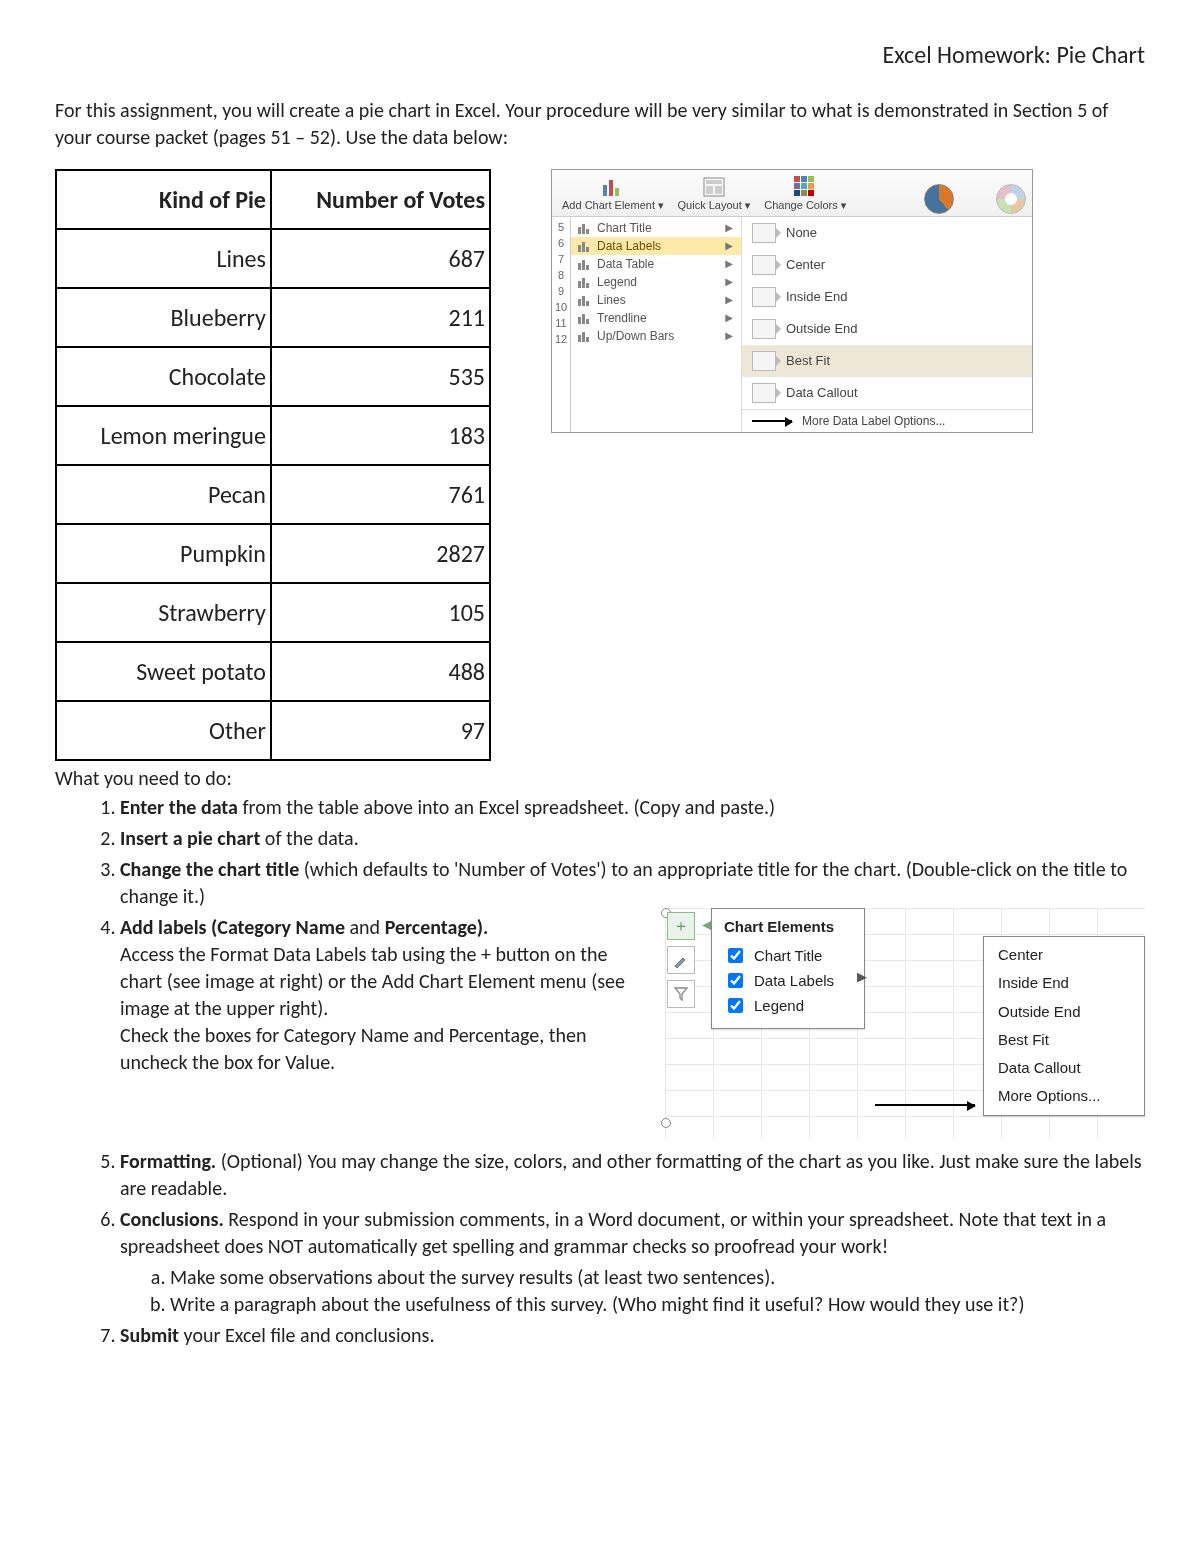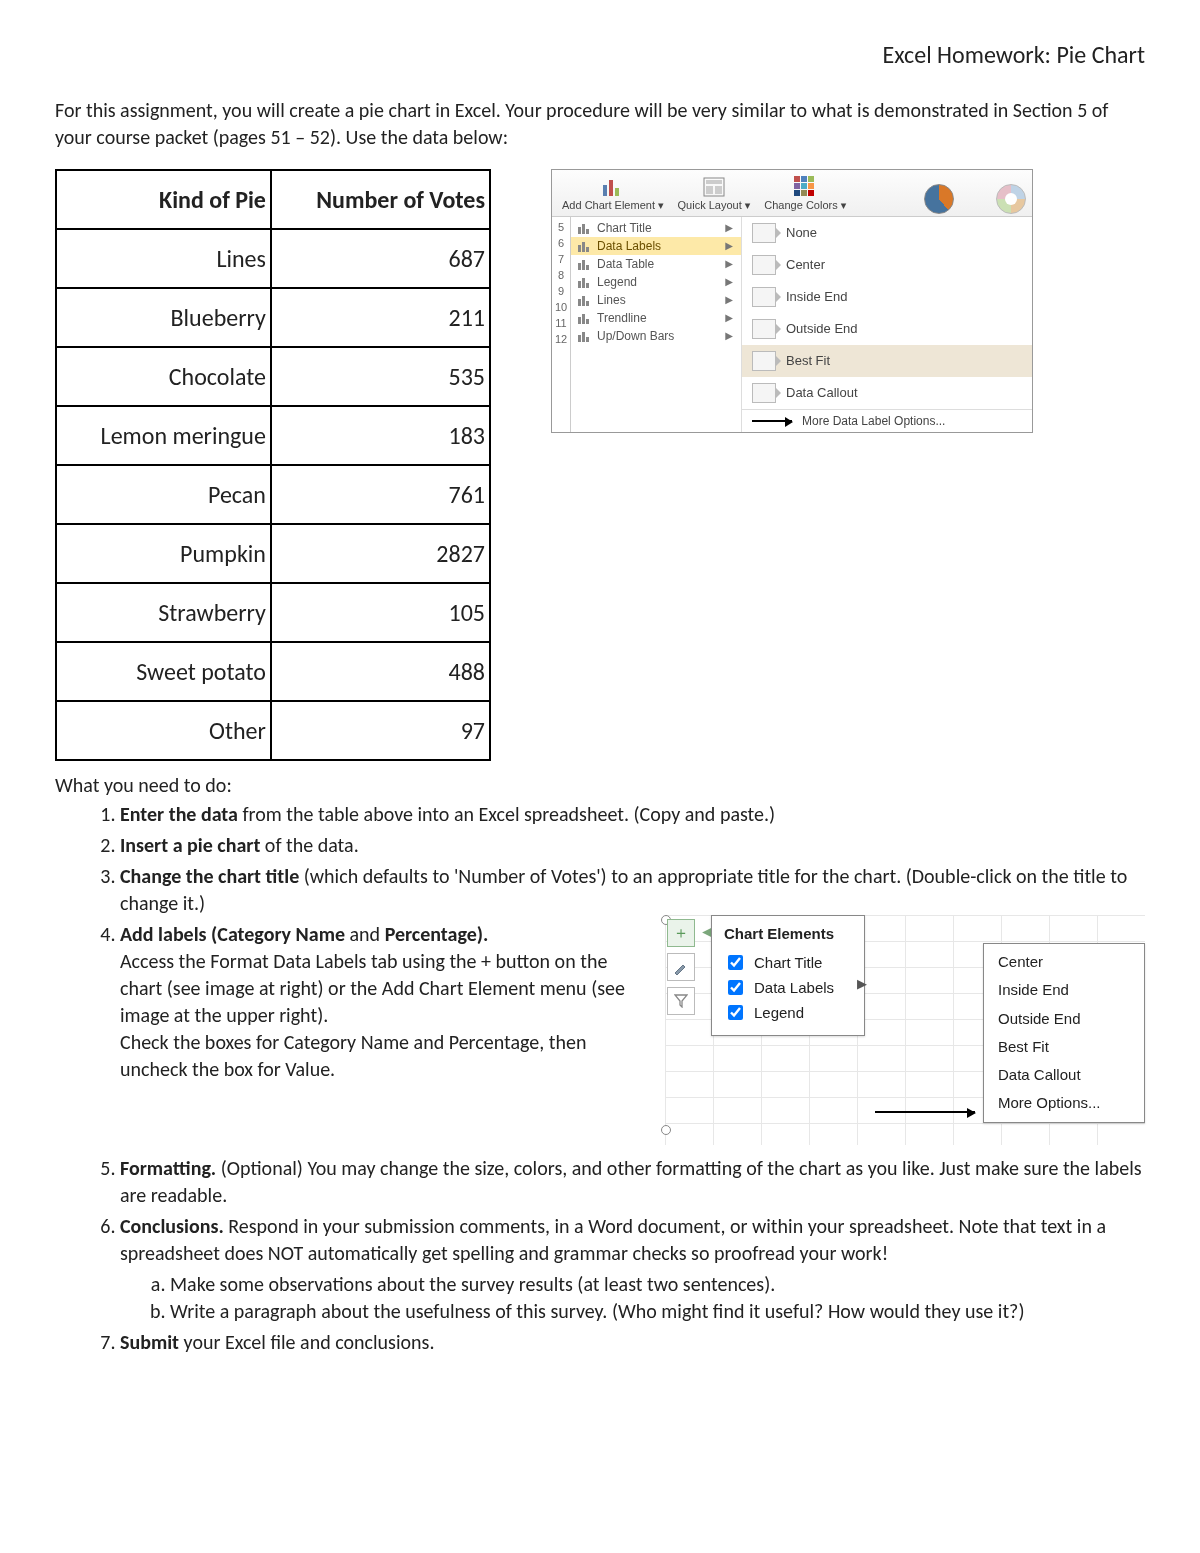--- a/index.html
+++ b/index.html
@@ -129,21 +129,21 @@
   .tag-ic{width:22px;height:18px;background:#f5f5f5;border:1px solid #bbb;position:relative;}
   .tag-ic::after{content:"";position:absolute;right:-6px;top:3px;width:0;height:0;
     border-top:6px solid transparent;border-bottom:6px solid transparent;border-left:6px solid #bbb;}
   .rownums{width:18px;border-right:1px solid #ccc;font-size:11px;color:#666;text-align:center;line-height:16px;padding-top:2px;}
   .more-row{display:flex;align-items:center;gap:10px;padding:4px 10px;font-size:12px;color:#444;border-top:1px solid #ddd;}
   .more-arrow{width:40px;height:0;border-top:2px solid #000;position:relative;}
   .more-arrow::after{content:"";position:absolute;right:-1px;top:-5px;width:0;height:0;
     border-top:5px solid transparent;border-bottom:5px solid transparent;border-left:8px solid #000;}
 
   
-  .instructions { margin-top: 12px; }
+  .instructions { margin-top: 5px; }
   ol.steps { padding-left: 65px; margin: 4px 0 0 0; }
   ol.steps > li { margin-bottom: 4px; line-height: 1.35; }
   ol.sub { list-style-type: lower-alpha; padding-left: 50px; margin-top:4px;}
   b{font-weight:700;}
 
   
   .ce-wrap{
     float:right;
     width:480px;
     margin: -6px 0 6px 20px;

